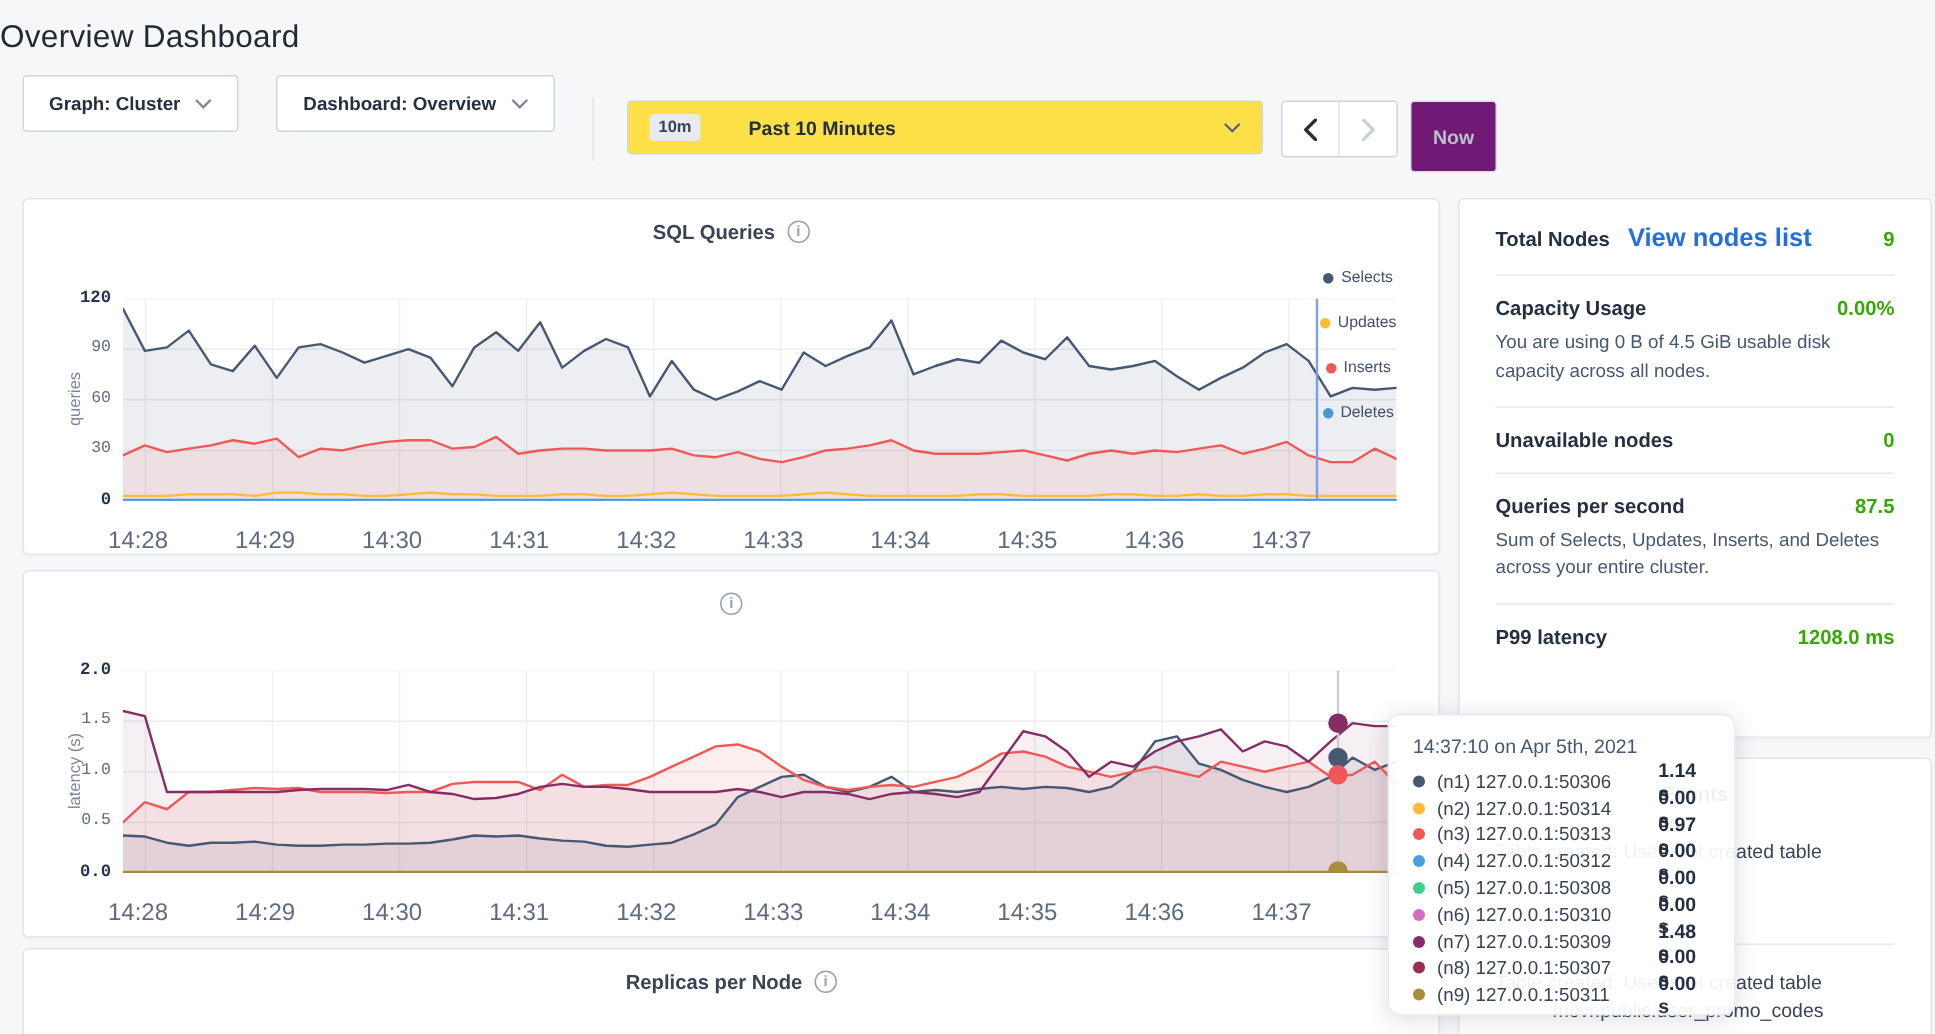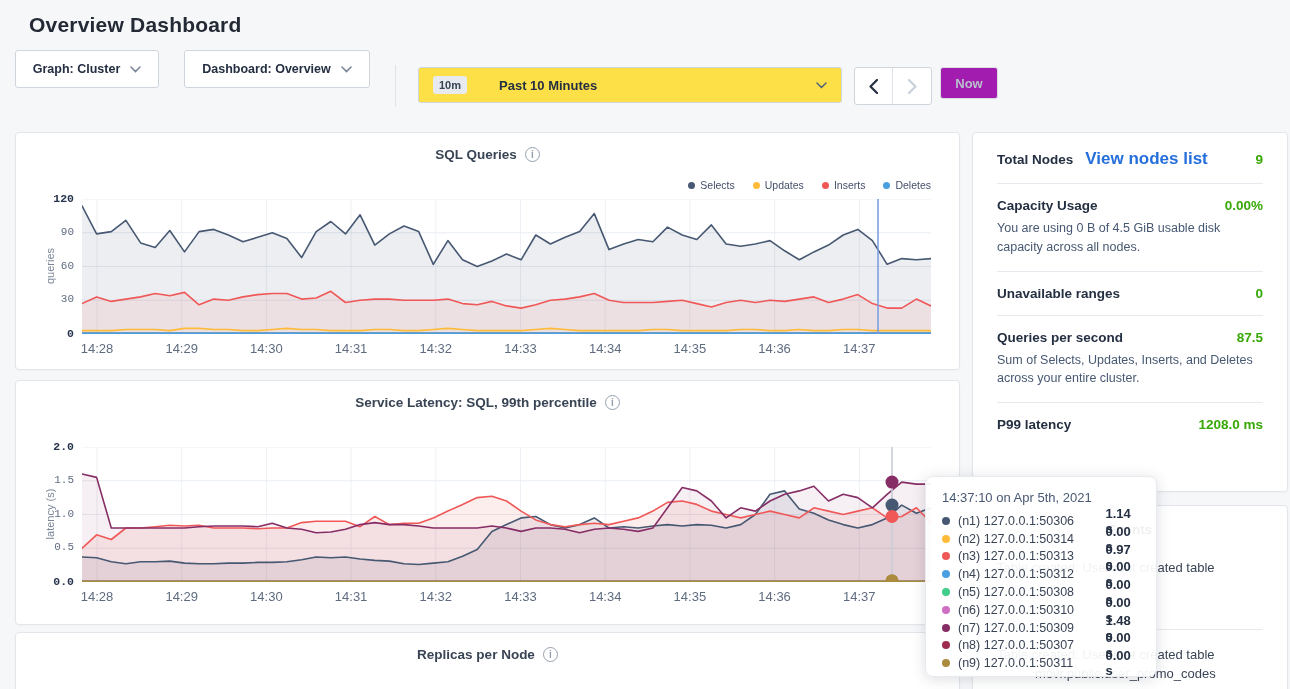--- a/index.html
+++ b/index.html
@@ -5,22 +5,22 @@
   * { margin:0; padding:0; box-sizing:border-box; }
   html,body { width:1290px; height:689px; }
   body {
     font-family:"Liberation Sans", sans-serif;
     background:#f6f7f9;
     color:#475872;
     overflow:hidden;
     position:relative;
   }
   .page-title{
-    position:absolute; left:29px; top:13px;
-    font-size:21px; font-weight:700; color:#242a35; letter-spacing:.2px;
+    position:absolute; left:0; top:13px;
+    font-size:21px; font-weight:400; color:#242a35; letter-spacing:.2px;
   }
   
   .btn{
     position:absolute; top:50px; height:38px; background:#fff;
     border:1px solid #cfd5dc; border-radius:3px;
     display:flex; align-items:center; justify-content:center; gap:10px;
     font-size:12.5px; font-weight:700; color:#242f42; cursor:pointer;
   }
   #btn-graph{ left:15px; width:144px; }
   #btn-dashboard{ left:184px; width:186px; }
@@ -36,22 +36,22 @@
   }
   .time-label{ font-size:13px; font-weight:700; color:#242f42;margin-left:20px; }
   .timepicker .chev{ margin-left:auto; }
   .range-nav{
     position:absolute; left:854px; top:67px; height:38px; width:78px;
     background:#fff; border:1px solid #cfd5dc; border-radius:3px; display:flex;
   }
   .range-nav .nav-cell{ width:50%; display:flex; align-items:center; justify-content:center; cursor:pointer; }
   .range-nav .nav-cell:first-child{ border-right:1px solid #dde2e8; }
   .now-btn{
-    position:absolute; left:940px; top:67px; height:32px; width:58px;
-    background:#a21caf; border:1px solid #d9dee4; border-radius:3px;
+    position:absolute; left:940px; top:67px; height:48px; width:58px;
+    background:#701a75; border:1px solid #d9dee4; border-radius:3px;
     display:flex; align-items:center; justify-content:center;
     font-size:13px; font-weight:700; color:#b9c1cc;
   }
   
   .panel{
     position:absolute; background:#fff; border:1px solid #e2e6eb; border-radius:4px;
     box-shadow:0 1px 2px rgba(40,50,70,.03);
   }
   #sql-panel{ left:15px; top:132px; width:945px; height:238px; }
   #latency-panel{ left:15px; top:380px; width:945px; height:245px; }
@@ -63,29 +63,29 @@
     display:flex; align-items:center; justify-content:center; gap:8px;
   }
   .chart-title{ font-size:13.5px; font-weight:700; color:#394455; }
   .info-icon{
     width:15px; height:15px; border:1px solid #96a1b0; border-radius:50%;
     color:#96a1b0; font-size:10px; line-height:13px; text-align:center;
     font-weight:600; display:inline-block;
   }
   .legend{
     position:absolute; top:46px; right:28px;
-    display:flex; align-items:center; gap:18px;
+    display:flex; align-items:center; gap:18px;flex-direction:column;
   }
   .legend-item{ display:flex; align-items:center; gap:5px; font-size:10.5px; color:#44506a; cursor:pointer; }
   .legend-dot{ width:7px; height:7px; border-radius:50%; }
   .plot{ position:absolute; left:66px; top:66px; }
   .plot svg{ display:block; overflow:hidden; }
   .y-tick{ position:absolute; left:-46px; width:38px; text-align:right; font-size:11px; color:#5f6c80;font-family:Liberation Mono, monospace; }
   .y-tick.bold{ font-weight:700; color:#26334c; font-size:11.5px; }
-  .x-tick{ position:absolute; width:50px; text-align:center; font-size:13px; color:#5f6c80; }
+  .x-tick{ position:absolute; width:50px; text-align:left; font-size:16px; color:#5f6c80;margin-top:11px; }
   .axis-unit{
     position:absolute; left:34px; top:133px; font-size:11px; color:#7b8798;
     transform:translate(-50%,-50%) rotate(-90deg); white-space:nowrap;
   }
   
   .summary-inner{ padding:16px 24px; }
   .summary-title{ text-align:center; font-size:13.5px; font-weight:700; color:#242f42; margin-bottom:26px; }
   .sum-row{ display:flex; align-items:center; gap:12px; }
   .sum-label{ font-size:13.5px; font-weight:700; color:#242f42; }
   .sum-value{ margin-left:auto; font-size:13.5px; font-weight:700; color:#37a806; }
@@ -230,21 +230,20 @@
       <div class="y-tick bold" style="top: 128px;">0</div>
       <div class="y-tick" style="top: 94.25px;">30</div>
       <div class="y-tick" style="top: 60.5px;">60</div>
       <div class="y-tick" style="top: 26.75px;">90</div>
       <div class="y-tick bold" style="top: -7px;">120</div>
     </div>
 </div>
 
 <div class="panel" id="latency-panel">
   <div class="chart-head">
-    <span class="chart-title">Service Latency: SQL, 99th percentile</span>
     <span class="info-icon">i</span>
   </div>
   <span class="axis-unit">latency (s)</span>
   <div class="plot">
       <svg width="849" height="135" viewBox="0 0 849 135">
         <line x1="15" y1="0" x2="15" y2="135" stroke="#edf0f4" stroke-width="1"></line>
         <line x1="99.7" y1="0" x2="99.7" y2="135" stroke="#edf0f4" stroke-width="1"></line>
         <line x1="184.4" y1="0" x2="184.4" y2="135" stroke="#edf0f4" stroke-width="1"></line>
         <line x1="269.1" y1="0" x2="269.1" y2="135" stroke="#edf0f4" stroke-width="1"></line>
         <line x1="353.8" y1="0" x2="353.8" y2="135" stroke="#edf0f4" stroke-width="1"></line>
@@ -313,21 +312,21 @@
     <div class="sum-divider"></div>
 
     <div class="sum-row">
       <span class="sum-label">Capacity Usage</span>
       <span class="sum-value">0.00%</span>
     </div>
     <div class="sum-desc">You are using 0 B of 4.5 GiB usable disk capacity across all nodes.</div>
     <div class="sum-divider"></div>
 
     <div class="sum-row">
-      <span class="sum-label">Unavailable ranges</span>
+      <span class="sum-label">Unavailable nodes</span>
       <span class="sum-value">0</span>
     </div>
     <div class="sum-divider"></div>
 
     <div class="sum-row">
       <span class="sum-label">Queries per second</span>
       <span class="sum-value">87.5</span>
     </div>
     <div class="sum-desc">Sum of Selects, Updates, Inserts, and Deletes across your entire cluster.</div>
     <div class="sum-divider"></div>

